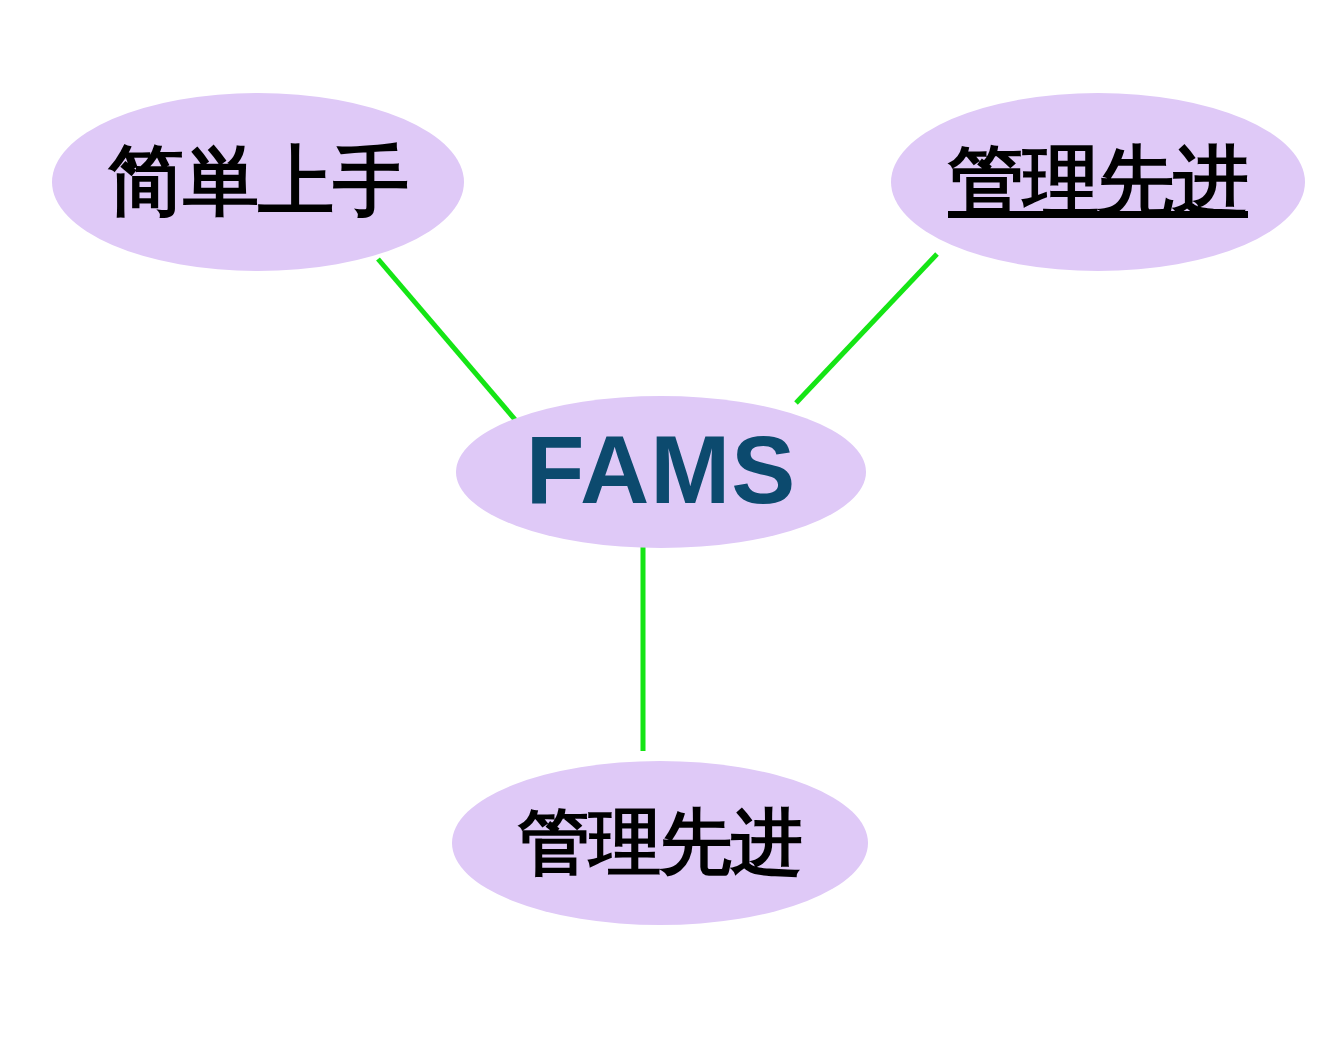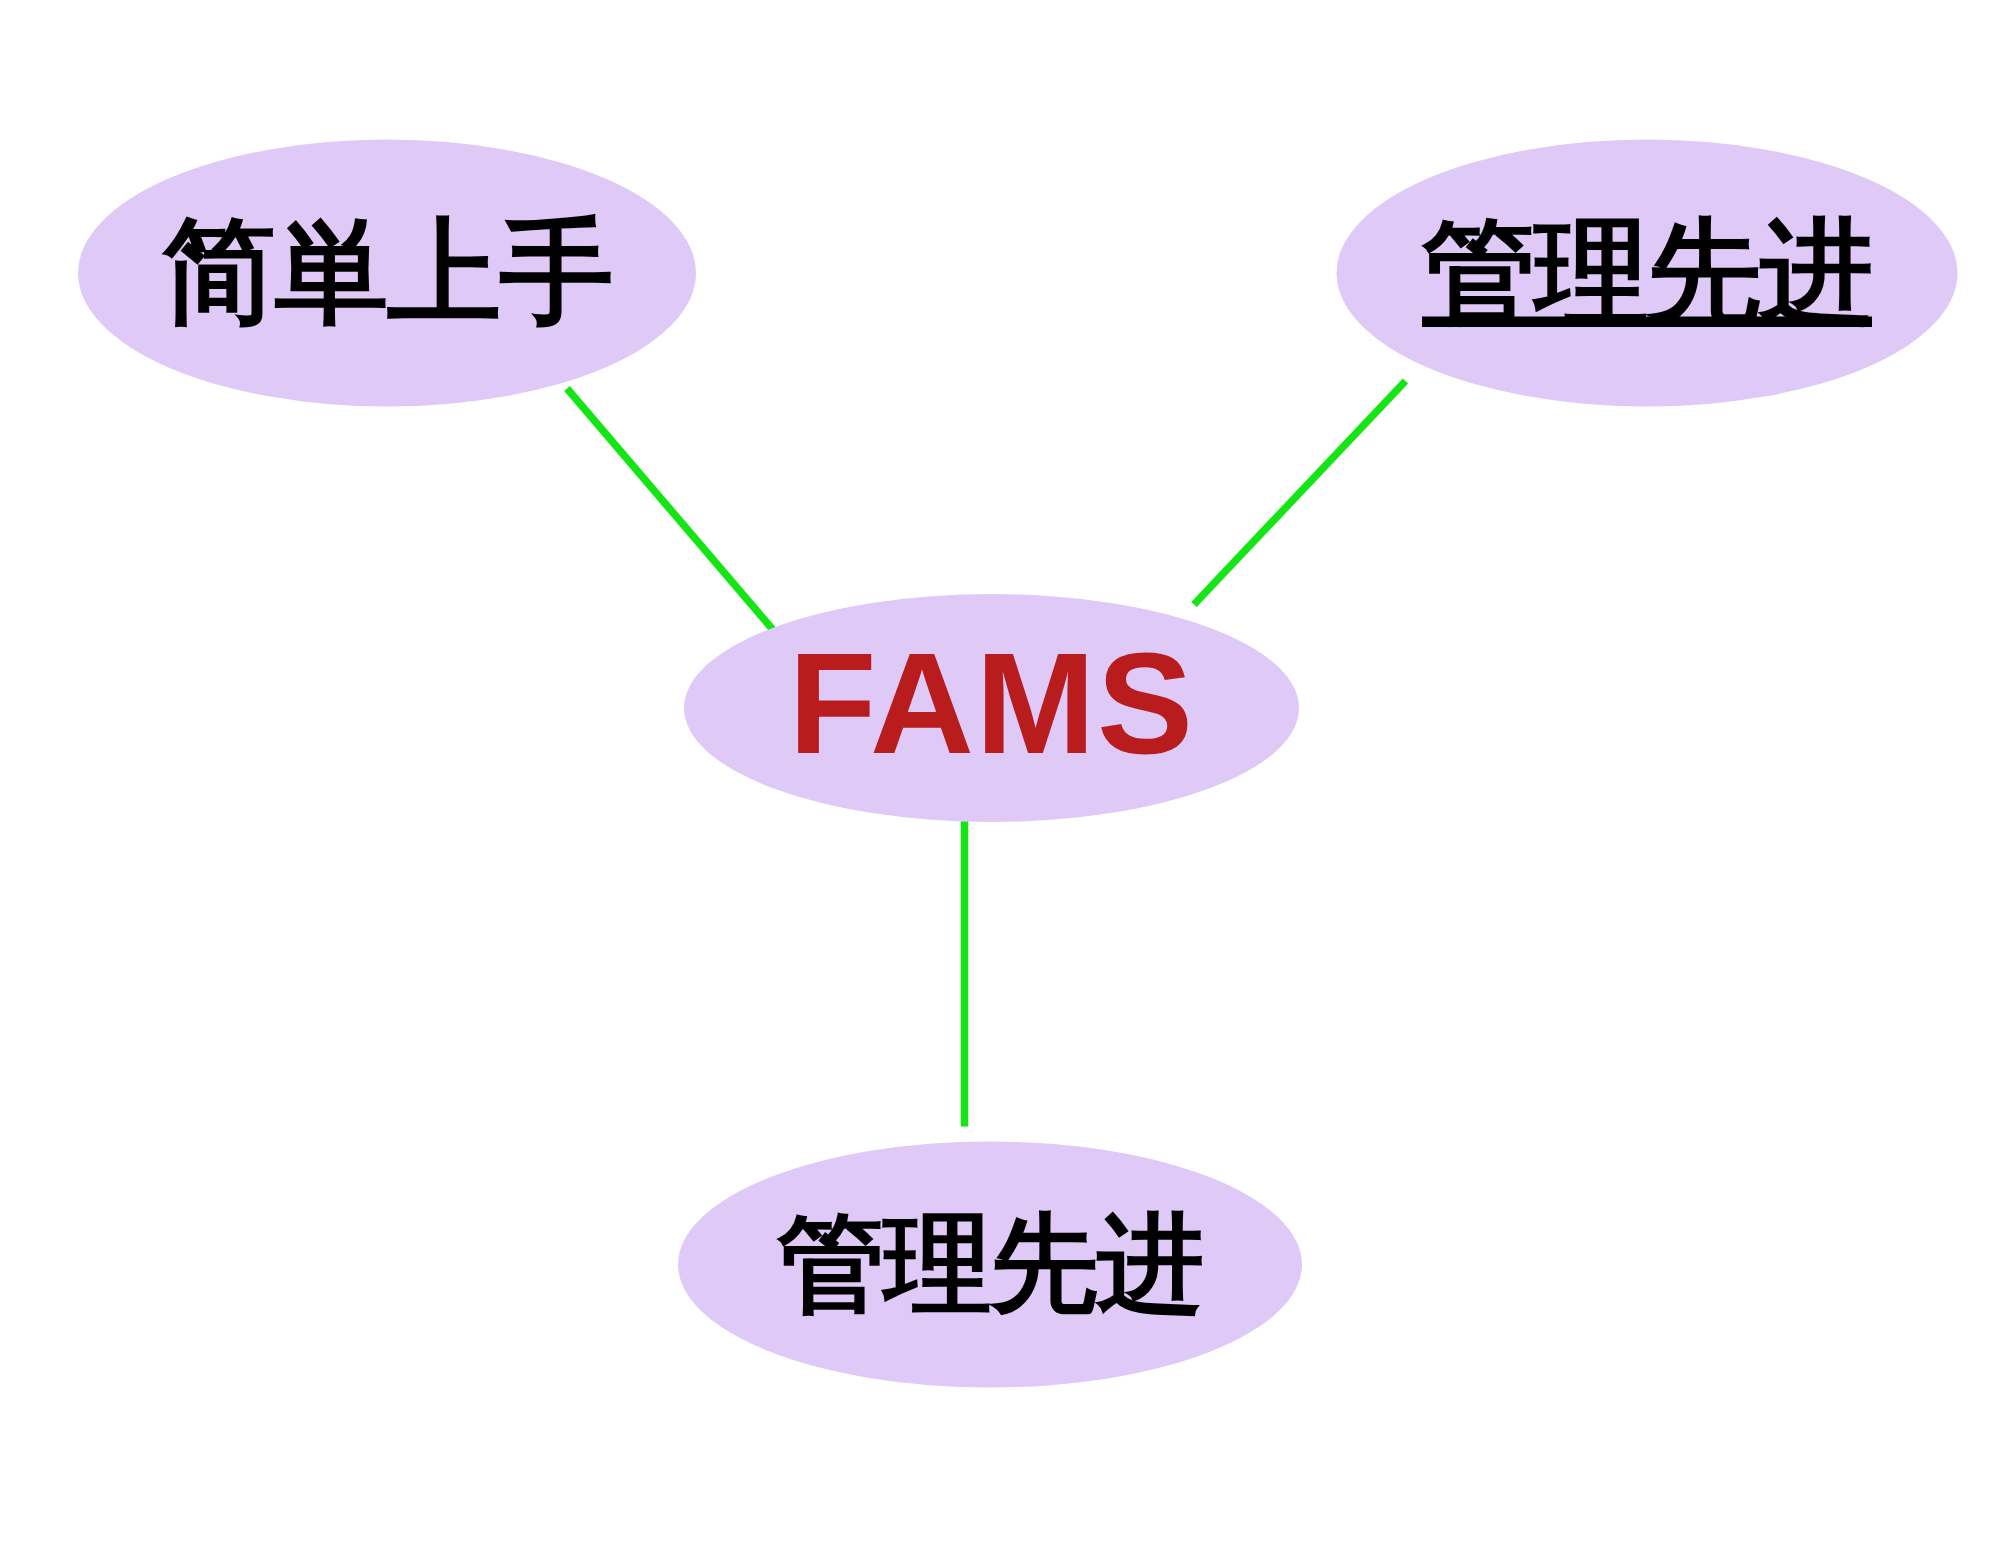--- a/index.html
+++ b/index.html
@@ -97,20 +97,20 @@
 
   <div class="node" id="node-simple" style="background: rgb(223, 201, 247); left: 52px; top: 93px; width: 412px; height: 178px;">
     <span class="node-label" style="color: rgb(0, 0, 0);">简単上手</span>
   </div>
 
   <div class="node" id="node-advanced" style="background: rgb(223, 201, 247); left: 891px; top: 93px; width: 414px; height: 178px;">
     <span class="node-label" style="color: rgb(0, 0, 0);">管理先进</span>
   </div>
 
   <div class="node" id="node-fams" style="background: rgb(223, 201, 247); left: 456px; top: 396px; width: 410px; height: 152px;">
-    <span class="node-label" style="color: #b91c1c;">FAMS</span>
+    <span class="node-label" style="color: #0c4a6e;">FAMS</span>
   </div>
 
   <div class="node" id="node-features" style="background: rgb(223, 201, 247); left: 452px; top: 761px; width: 416px; height: 164px;">
     <span class="node-label" style="color: rgb(0, 0, 0);">管理先进</span>
   </div>
 
 </div>
 
 </body></html>

